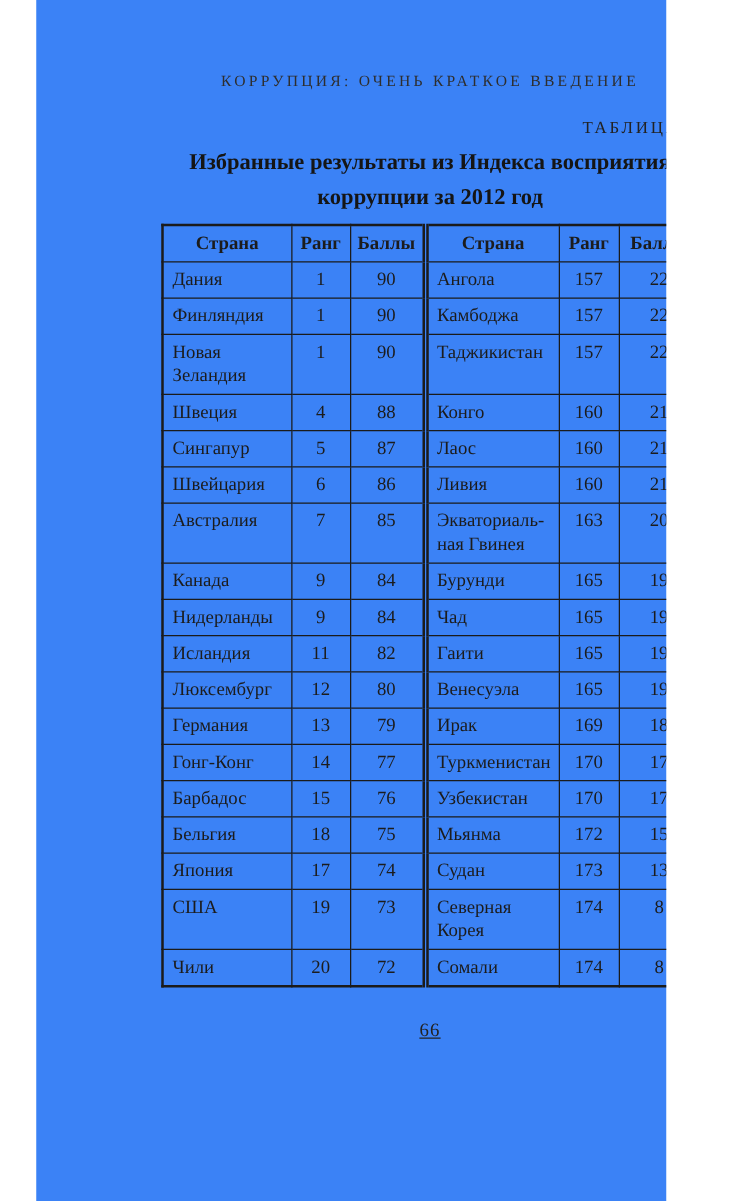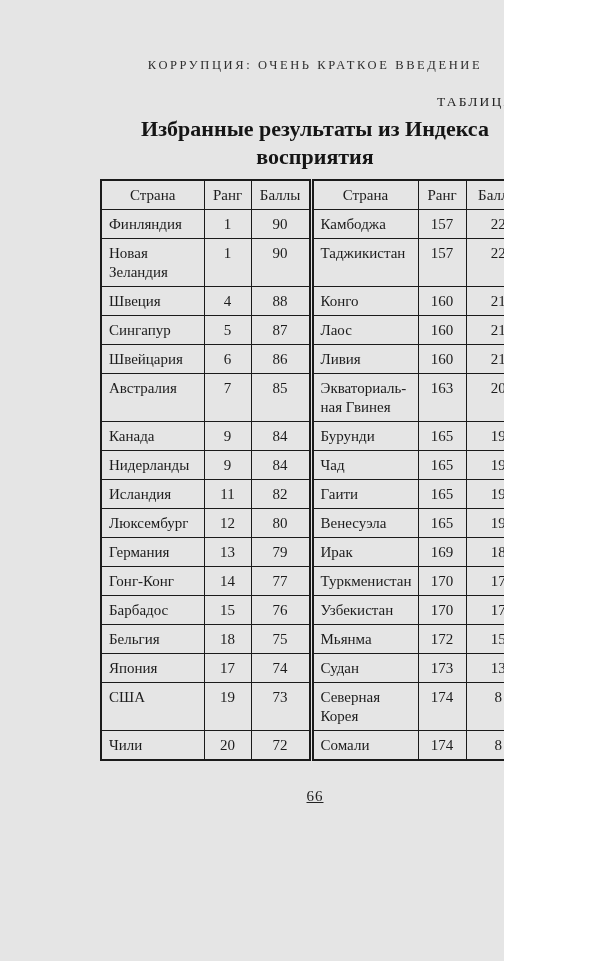--- a/index.html
+++ b/index.html
@@ -4,24 +4,25 @@
 <style>
   html, body {
     margin: 0;
     padding: 0;
     background: #ffffff;
   }
   .page {
     position: relative;
     width: 504px;
     height: 961px;
-    background: #e5e5e5;
+    background: #3b82f6;
     color: #1c1c1c;
     font-family: "Liberation Serif", "DejaVu Serif", serif;
     overflow: hidden;
+    margin-left: 29px;
   }
   .content {
     margin-left: 100px;
     width: 430px;
   }
   .running-head {
     padding-top: 58px;
     text-align: center;
     font-size: 12.5px;
     letter-spacing: 2.6px;
@@ -31,41 +32,41 @@
   .table-label {
     margin-top: 21px;
     text-align: right;
     font-size: 13.5px;
     letter-spacing: 2.2px;
     color: #222222;
   }
   .table-title {
     margin-top: 5px;
     text-align: center;
-    font-size: 22px;
+    font-size: 18px;
     font-weight: bold;
     line-height: 28px;
     color: #151515;
   }
   table.cpi {
     margin-top: 8px;
     border-collapse: collapse;
     table-layout: fixed;
     width: 430px;
     border: 2px solid #1b1b1b;
   }
   table.cpi th, table.cpi td {
     border: 1px solid #1b1b1b;
     font-size: 15px;
     line-height: 19px;
     vertical-align: top;
     overflow: hidden;
   }
   table.cpi th {
-    font-weight: normal;
+    font-weight: bold;
     text-align: center;
     padding: 5px 2px 4px 2px;
   }
   td.c-country {
     text-align: left;
     padding: 5px 4px 4px 7px;
   }
   td.c-num {
     text-align: center;
     padding: 5px 2px 4px 2px;
@@ -87,20 +88,21 @@
 
 <div class="page">
   <div class="content">
 
     <div class="running-head">КОРРУПЦИЯ: ОЧЕНЬ КРАТКОЕ ВВЕДЕНИЕ</div>
 
     <div class="table-label">ТАБЛИЦА 1</div>
 
     <div class="table-title">
       <span>Избранные результаты из Индекса восприятия</span><br>
+      <span>коррупции за 2012 год</span>
     </div>
 
     <table class="cpi">
       <colgroup>
         <col style="width:103px">
         <col style="width:47px">
         <col style="width:60px">
         <col style="width:107px">
         <col style="width:48px">
         <col style="width:65px">
@@ -110,20 +112,28 @@
           <th>Страна</th>
           <th>Ранг</th>
           <th>Баллы</th>
           <th class="c-divider">Страна</th>
           <th>Ранг</th>
           <th>Баллы</th>
         </tr>
       </thead>
       <tbody>
           <tr>
+            <td class="c-country">Дания</td>
+            <td class="c-num">1</td>
+            <td class="c-num">90</td>
+            <td class="c-country c-divider">Ангола</td>
+            <td class="c-num">157</td>
+            <td class="c-num">22</td>
+          </tr>
+          <tr>
             <td class="c-country">Финляндия</td>
             <td class="c-num">1</td>
             <td class="c-num">90</td>
             <td class="c-country c-divider">Камбоджа</td>
             <td class="c-num">157</td>
             <td class="c-num">22</td>
           </tr>
           <tr>
             <td class="c-country">Новая Зеландия</td>
             <td class="c-num">1</td>

